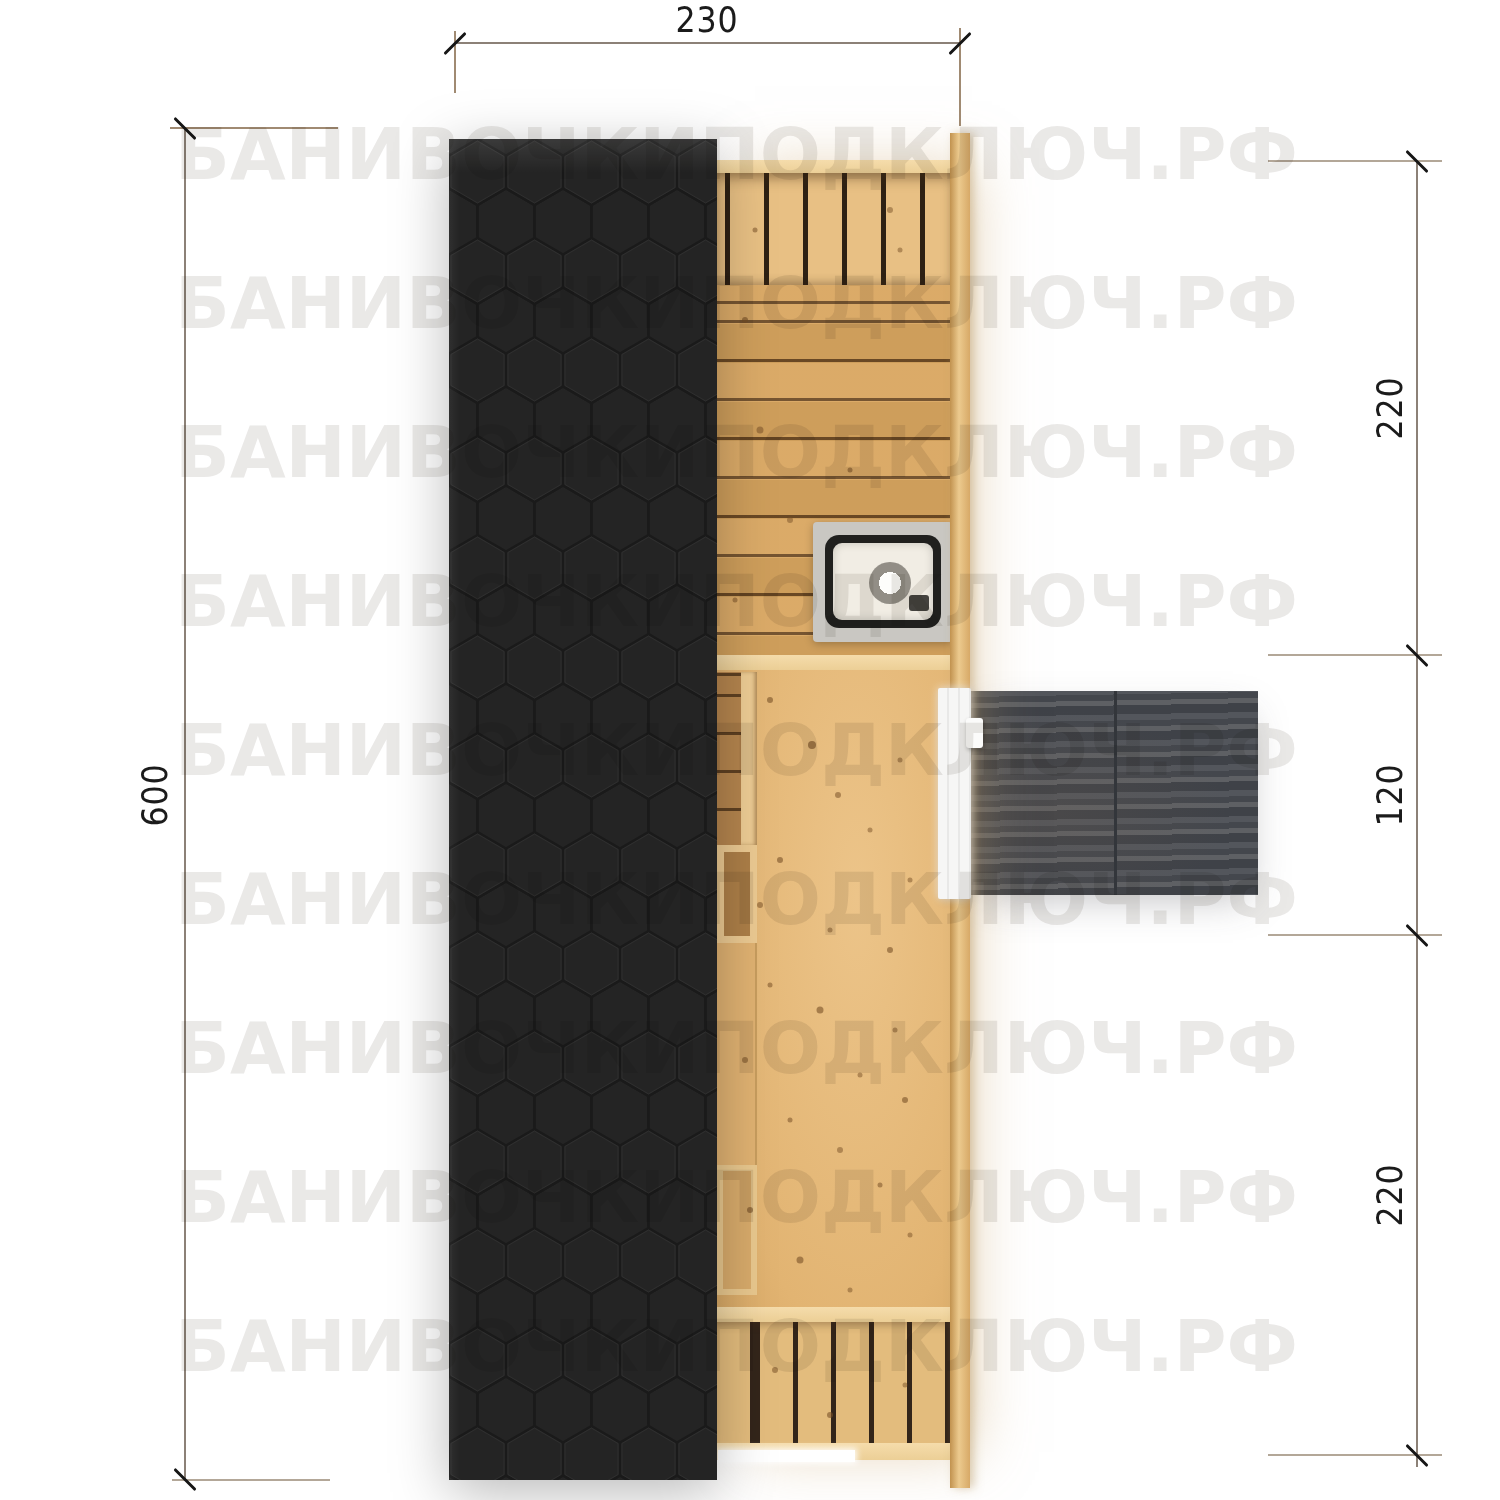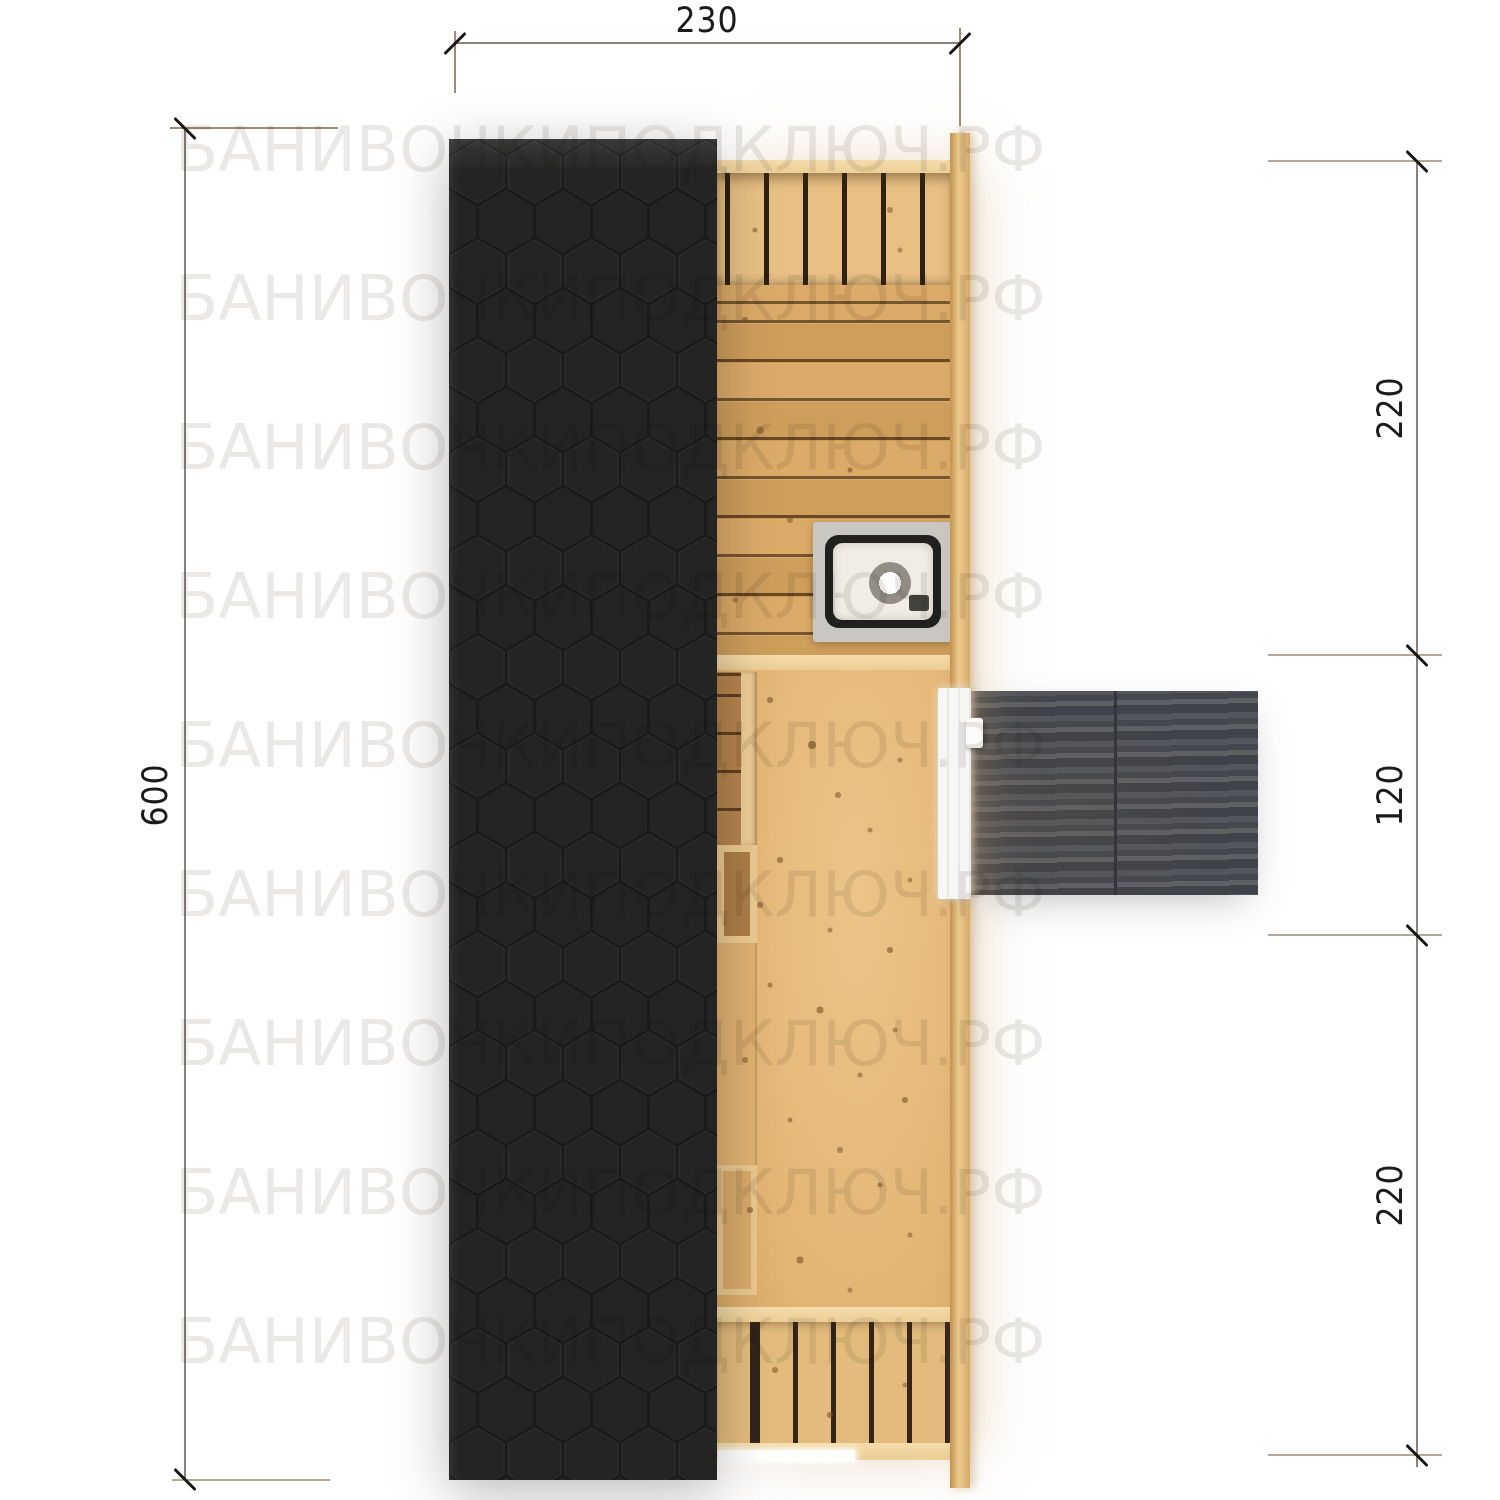--- a/index.html
+++ b/index.html
@@ -104,22 +104,22 @@
   
   .door{left:938px;top:688px;width:33px;height:211px;z-index:4;background:#f6f6f5;
     background-image:repeating-linear-gradient(90deg,rgba(0,0,0,0) 0 9px,rgba(0,0,0,.06) 9px 11px);
     border-radius:2px;box-shadow:2px 2px 8px rgba(0,0,0,.15),0 0 8px rgba(255,255,255,.8);}
   .door-handle{left:966px;top:718px;width:17px;height:30px;z-index:5;background:#fbfbfa;
     border-radius:3px;box-shadow:1px 2px 4px rgba(0,0,0,.3);}
 
   
   .watermark{left:0;top:0;width:1500px;height:1500px;z-index:10;pointer-events:none;
     mix-blend-mode:multiply;opacity:.18;}
-  .wm-row{position:absolute;left:175px;font-size:63px;line-height:1;color:#8a8279;
-    white-space:nowrap;font-weight:400;}
+  .wm-row{position:absolute;left:175px;font-size:72px;line-height:1;color:#8a8279;
+    white-space:nowrap;font-weight:700;}
 
   .dims{z-index:6;}
 </style>
 </head>
 <body>
 
 <div class="canvas">
 
   <div class="abs dims">
     <div class="abs dim-line" style="left:455px;top:42px;width:505px;height:2px;"></div>

